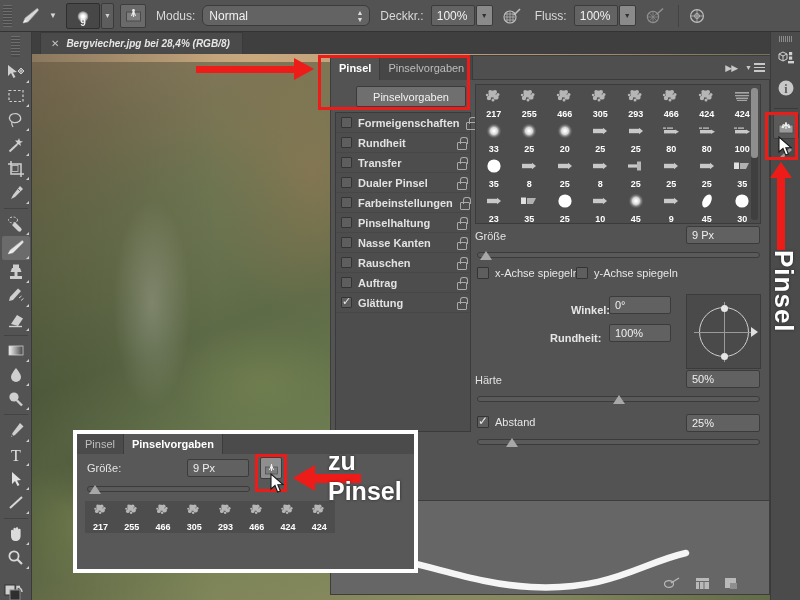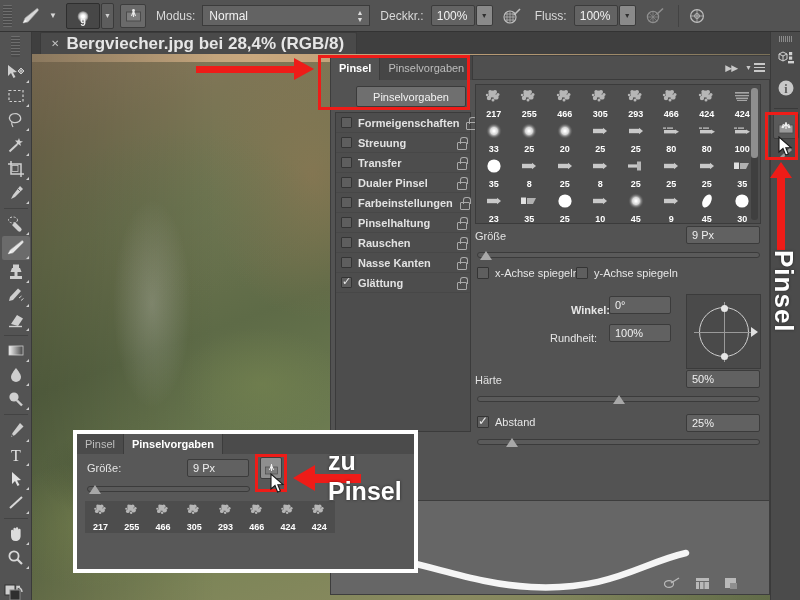--- a/index.html
+++ b/index.html
@@ -45,21 +45,21 @@
     display: flex; align-items: center; justify-content: center; color: #cfcfcf; font-size: 7px;
   }
   .ob-icon-btn {
     width: 26px; height: 24px; display: flex; align-items: center; justify-content: center;
     margin-left: 6px;
   }
   .ob-icon-btn.framed { background: #6a6a6a; border: 1px solid #3d3d3d; border-radius: 2px; }
   .ob-label { color: #d9d9d9; font-size: 12px; margin-left: 10px; white-space: nowrap; }
   .ob-select {
     height: 21px; min-width: 168px; background: #636363; border: 1px solid #3b3b3b;
-    border-radius: 0; margin-left: 7px; display: flex; align-items: center;
+    border-radius: 6px; margin-left: 7px; display: flex; align-items: center;
     padding: 0 6px; color: #f2f2f2; font-size: 12px; position: relative;
   }
   .ob-select .arrows { position: absolute; right: 6px; top: 50%; transform: translateY(-50%);
     color: #dcdcdc; font-size: 7px; line-height: 7px; text-align: center; }
   .ob-field {
     height: 21px; width: 44px; background: #636363; border: 1px solid #3b3b3b; border-radius: 2px;
     margin-left: 7px; color: #f2f2f2; font-size: 12px; display: flex; align-items: center;
     padding-left: 5px;
   }
   .ob-dd { width: 17px; height: 21px; background: #8a8a8a; border: 1px solid #3b3b3b;
@@ -87,21 +87,21 @@
 
   
   .doc-area { position: absolute; left: 32px; top: 32px; width: 738px; height: 568px;
     background: #3f3f3f; overflow: hidden; }
   .doc-tab {
     position: absolute; left: 8px; top: 0; height: 22px; padding: 0 12px 0 10px;
     background: #4a4a4a; border: 1px solid #3a3a3a; border-bottom: none;
     display: flex; align-items: center; gap: 7px; border-radius: 2px 2px 0 0;
   }
   .doc-tab .closeg { color: #c3c3c3; font-size: 10px; }
-  .doc-tab .ttl { color: #e6e6e6; font-size: 17px; font-weight: bold; white-space: nowrap; }
+  .doc-tab .ttl { color: #e6e6e6; font-size: 10px; font-weight: bold; white-space: nowrap; font-style: italic; }
   .photo {
     position: absolute; left: 0; top: 22px; width: 738px; height: 546px;
     background:
       radial-gradient(ellipse 140px 90px at 60px 470px, rgba(140,150,90,.55), transparent 70%),
       radial-gradient(ellipse 120px 80px at 230px 330px, rgba(120,135,80,.5), transparent 70%),
       radial-gradient(ellipse 200px 120px at 150px 160px, rgba(105,115,80,.55), transparent 70%),
       radial-gradient(ellipse 150px 200px at 280px 120px, rgba(150,120,85,.55), transparent 72%),
       linear-gradient(160deg,#8d7a5e 0%, #7d7555 12%, #6f7550 25%, #5e6b47 42%, #6b7a50 58%,
                       #7d8558 72%, #8a8a60 86%, #6e7a52 100%);
     filter: blur(0.4px);
@@ -581,21 +581,21 @@
     <div class="preset-btn">Pinselvorgaben</div>
 
     <div class="settings-list">
       <div class="sl-row">
         <span class="sl-cb"></span>
         <span class="sl-txt">Formeigenschaften</span>
         <span class="lock-icon"></span>
       </div>
       <div class="sl-row">
         <span class="sl-cb"></span>
-        <span class="sl-txt">Streuung</span>
+        <span class="sl-txt">Rundheit</span>
         <span class="lock-icon"></span>
       </div>
       <div class="sl-row">
         <span class="sl-cb"></span>
         <span class="sl-txt">Transfer</span>
         <span class="lock-icon"></span>
       </div>
       <div class="sl-row">
         <span class="sl-cb"></span>
         <span class="sl-txt">Dualer Pinsel</span>
@@ -606,26 +606,31 @@
         <span class="sl-txt">Farbeinstellungen</span>
         <span class="lock-icon"></span>
       </div>
       <div class="sl-row">
         <span class="sl-cb"></span>
         <span class="sl-txt">Pinselhaltung</span>
         <span class="lock-icon"></span>
       </div>
       <div class="sl-row">
         <span class="sl-cb"></span>
+        <span class="sl-txt">Nasse Kanten</span>
+        <span class="lock-icon"></span>
+      </div>
+      <div class="sl-row">
+        <span class="sl-cb"></span>
         <span class="sl-txt">Rauschen</span>
         <span class="lock-icon"></span>
       </div>
       <div class="sl-row">
         <span class="sl-cb"></span>
-        <span class="sl-txt">Nasse Kanten</span>
+        <span class="sl-txt">Auftrag</span>
         <span class="lock-icon"></span>
       </div>
       <div class="sl-row">
         <span class="sl-cb checked"></span>
         <span class="sl-txt">Glättung</span>
         <span class="lock-icon"></span>
       </div>
     </div>
 
     <div class="brush-grid-wrap">
@@ -1023,21 +1028,21 @@
     <div style="position:absolute; left:245px; top:211px; display:flex; align-items:center; gap:6px;">
       <span class="mini-cb"></span>
       <span class="ctl-label">y-Achse spiegeln</span>
     </div>
 
     <div class="ctl-row" style="position:absolute; left:240px; top:244px;">
       <span class="ctl-label" style="font-weight:bold;">Winkel:</span>
     </div>
     <div class="val-box" style="position:absolute; left:278px; top:240px; width:62px;">0°</div>
     <div class="ctl-row" style="position:absolute; left:219px; top:272px;">
-      <span class="ctl-label" style="font-weight:normal;">Rundheit:</span>
+      <span class="ctl-label" style="font-weight:bold;">Rundheit:</span>
     </div>
     <div class="val-box" style="position:absolute; left:278px; top:268px; width:62px;">100%</div>
 
     <div class="angle-box">
       <div class="angle-circle">
         <span class="h"></span>
           <span class="v"></span>
         <span class="pt" style="left:21px; top:-3.5px;"></span>
         <span class="pt" style="left:21px; bottom:-3.5px;"></span>
       </div>

